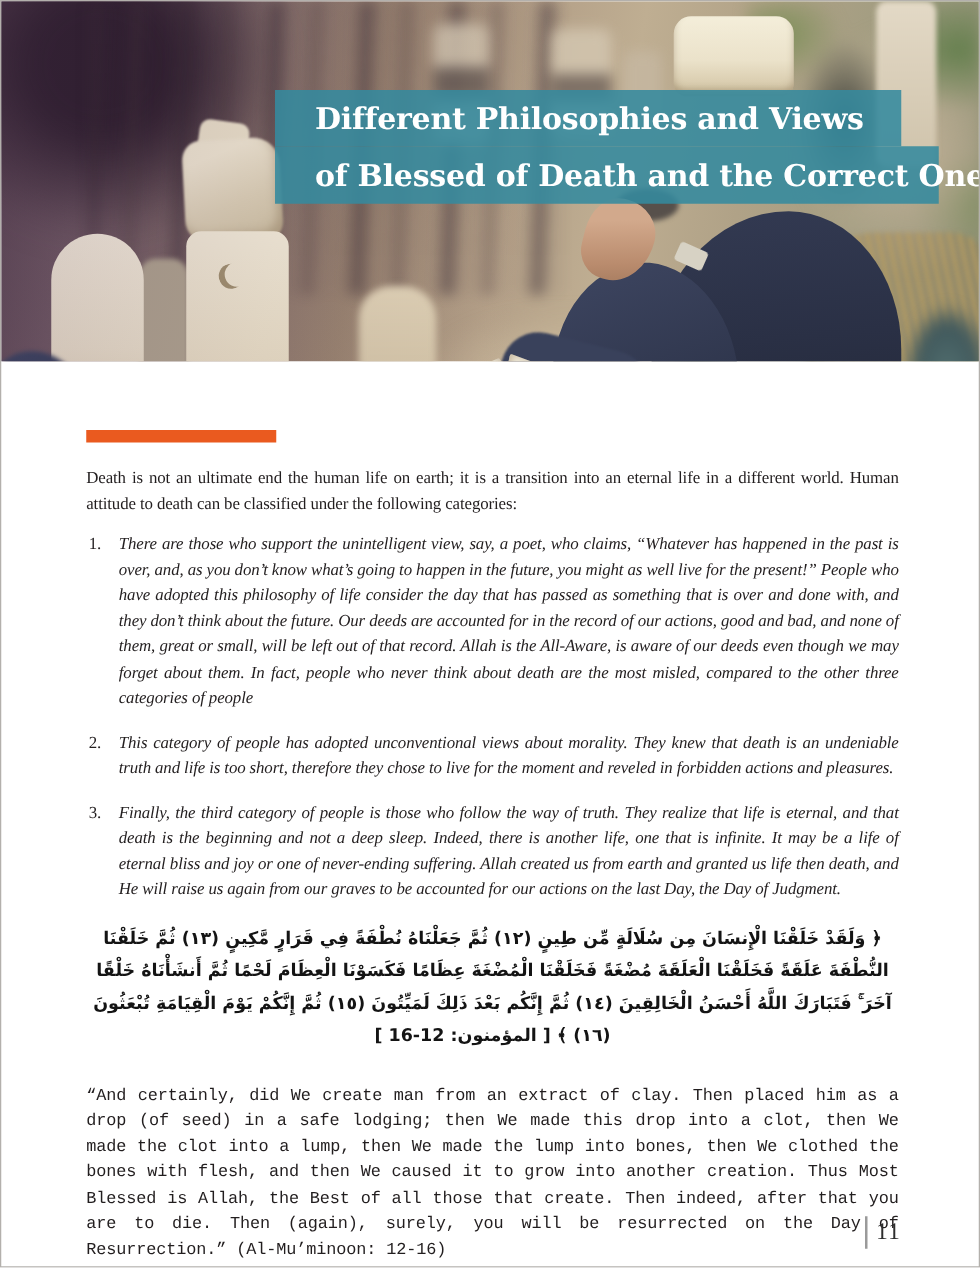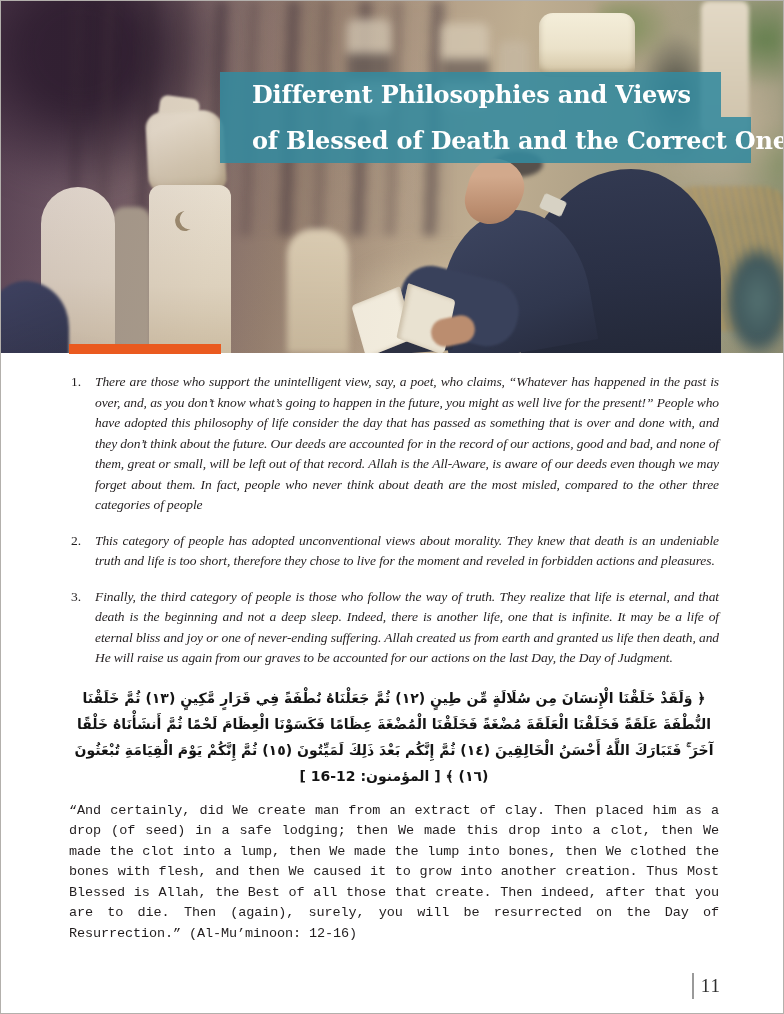--- a/index.html
+++ b/index.html
@@ -3,21 +3,21 @@
 <meta charset="utf-8">
 <style>
   html,body{margin:0;padding:0;background:#e8e8e8;}
   .page{
     position:relative;width:784px;height:1014px;margin:0 auto;background:#ffffff;
     border:1px solid #b3b0ac;box-sizing:border-box;overflow:hidden;
     font-family:"Liberation Serif",serif;color:#221e1f;
   }
   
   .hero{
-    position:absolute;left:0;top:0;width:784px;height:352px;overflow:hidden;
+    position:absolute;left:0;top:0;width:784px;height:288px;overflow:hidden;
     background:linear-gradient(100deg,#55404e 0%,#6b5560 10%,#7d6768 22%,#97816f 38%,
       #b4a088 52%,#bfae92 62%,#b0a287 74%,#9f9c80 88%,#8f8f74 100%);
   }
   .hero div{position:absolute;}
   .ph-darkTL{left:-70px;top:-90px;width:300px;height:280px;
     background:radial-gradient(closest-side,#2b1c2b 40%,rgba(43,28,43,0));filter:blur(14px);}
   .ph-trees{left:70px;top:0;width:380px;height:235px;opacity:.85;
     background:repeating-linear-gradient(92deg,rgba(52,38,48,.5) 0 13px,rgba(52,38,48,.06) 13px 34px,
       rgba(70,52,58,.35) 34px 44px,rgba(70,52,58,.04) 44px 72px);filter:blur(5px);}
   .ph-bgstone1{left:346px;top:18px;width:44px;height:96px;border-radius:8px;filter:blur(5px);opacity:.85;
@@ -98,21 +98,21 @@
   .banner-2{left:219px;top:116px;width:531px;height:46px;}
   .accent-bar{position:absolute;left:68px;top:343px;width:152px;height:10px;background:#ea5a1f;z-index:6;}
   
   .content{position:absolute;left:0;top:352px;width:784px;padding:19px 66px 0 68px;box-sizing:border-box;
     font-size:13.5px;line-height:20.5px;letter-spacing:-.1px;}
   .intro{margin:0 0 12px 0;text-align:justify;}
   .oli{display:flex;margin-bottom:15px;}
   .num{flex:0 0 26px;width:26px;padding-left:2px;box-sizing:border-box;}
   .litext{flex:1;text-align:justify;font-style:italic;}
   .arabic{direction:rtl;text-align:center;font-family:"DejaVu Sans",sans-serif;font-weight:bold;
-    font-size:14px;line-height:26px;letter-spacing:0;margin:16px 0 12px 0;color:#141414;}
+    font-size:14px;line-height:26px;letter-spacing:0;margin:16px 0 26px 0;color:#141414;}
   .translation{margin:0;text-align:justify;font-family:Liberation Mono, monospace;}
   
   .pg-footer{position:absolute;right:62px;bottom:14px;display:flex;align-items:center;}
   .pgbar{width:2px;height:26px;background:#9a9a9a;margin-right:7px;}
   .pgnum{font-family:"Liberation Serif",serif;font-size:19px;color:#2e2e2e;letter-spacing:1px;line-height:26px;}
 </style>
 </head>
 <body>
 
 <div class="page">
@@ -159,20 +159,21 @@
       <span>Different Philosophies and Views</span>
     </div>
     <div class="banner banner-2">
       <span>of Blessed of Death and the Correct One</span>
     </div>
   </div>
 
   <div class="accent-bar"></div>
 
   <div class="content">
+    <p class="intro">Death is not an ultimate end the human life on earth; it is a transition into an eternal life in a different world. Human attitude to death can be classified under the following categories:</p>
 
     <div class="olist">
       <div class="oli">
         <span class="num">1.</span>
         <div class="litext">There are those who support the unintelligent view, say, a poet, who claims, “Whatever has happened in the past is over, and, as you don’t know what’s going to happen in the future, you might as well live for the present!” People who have adopted this philosophy of life consider the day that has passed as something that is over and done with, and they don’t think about the future.  Our deeds are accounted for in the record of our actions, good and bad, and none of them, great or small, will be left out of that record. Allah is the All-Aware, is aware of our deeds even though we may forget about them. In fact, people who never think about death are the most misled, compared to the other three categories of people</div>
       </div>
       <div class="oli">
         <span class="num">2.</span>
         <div class="litext">This category of people has adopted unconventional views about morality.  They knew that death is an undeniable truth and life is too short, therefore they chose to live for the moment and reveled in forbidden actions and pleasures.</div>
       </div>

